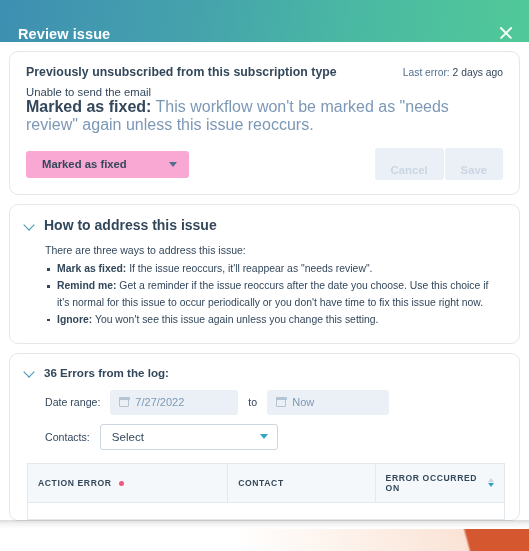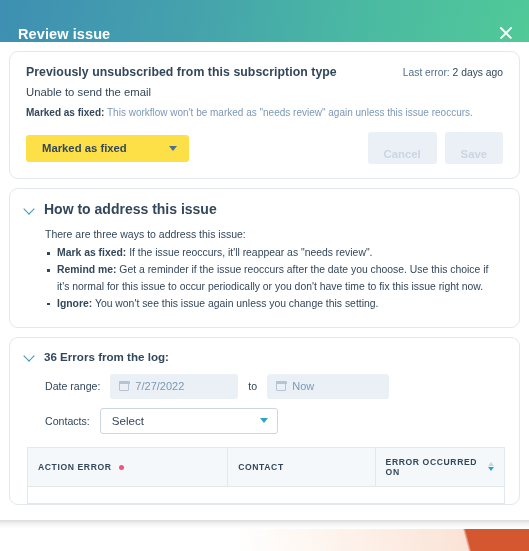--- a/index.html
+++ b/index.html
@@ -64,42 +64,42 @@
 
   
   .c1 { padding: 13px 16px 14px 16px; }
   .c1-top { display: flex; justify-content: space-between; align-items: flex-start; }
   .c1-title {
     font-size: 12.3px; font-weight: bold; color: #33475b; letter-spacing: .05px;
   }
   .c1-lasterr { font-size: 10.3px; color: #516f90; white-space: nowrap; padding-top: 2px; }
   .c1-lasterr b { font-weight: normal; color: #33475b; }
   .c1-sub { font-size: 11.3px; color: #33475b; margin-top: 7px; }
-  .c1-note { font-size: 10px; color: #7c98b6; margin-top: 9px; }
+  .c1-note { font-size: 16px; color: #7c98b6; }
   .c1-note b { color: #33475b; font-weight: bold; }
   .c1-actions {
     display: flex; justify-content: space-between; align-items: center; margin-top: 14px;
   }
 
   .btn {
     border: none; border-radius: 3px; font-family: inherit; cursor: pointer;
     font-size: 11.3px; font-weight: bold;
   }
   .btn-dropdown {
-    background: #fde047; color: #33475b; padding: 0 12px 0 16px; height: 27px;
+    background: #f9a8d4; color: #33475b; padding: 0 12px 0 16px; height: 27px;
     min-width: 122px; display: inline-flex; align-items: center; justify-content: space-between; gap: 24px;
   }
   .caret-dn {
     width: 0; height: 0; margin-left: 18px;
     border-left: 4px solid transparent; border-right: 4px solid transparent;
     border-top: 5px solid #516f90;
   }
   .btn-disabled {
     background: #eaf0f6; color: #cbd6e2; height: 27px; padding: 16px 16px;
-    cursor: default; margin-left: 8px; text-align: right;
+    cursor: default; margin-left: 1px; text-align: right;
   }
   .c1-right-btns { display: flex; }
 
   
   .sec { padding: 12px 16px 14px 14px; }
   .sec-head { display: flex; align-items: center; gap: 9px; }
   .chev {
     width: 11px; height: 11px; flex: 0 0 auto; position: relative;
     cursor: pointer;
   }

